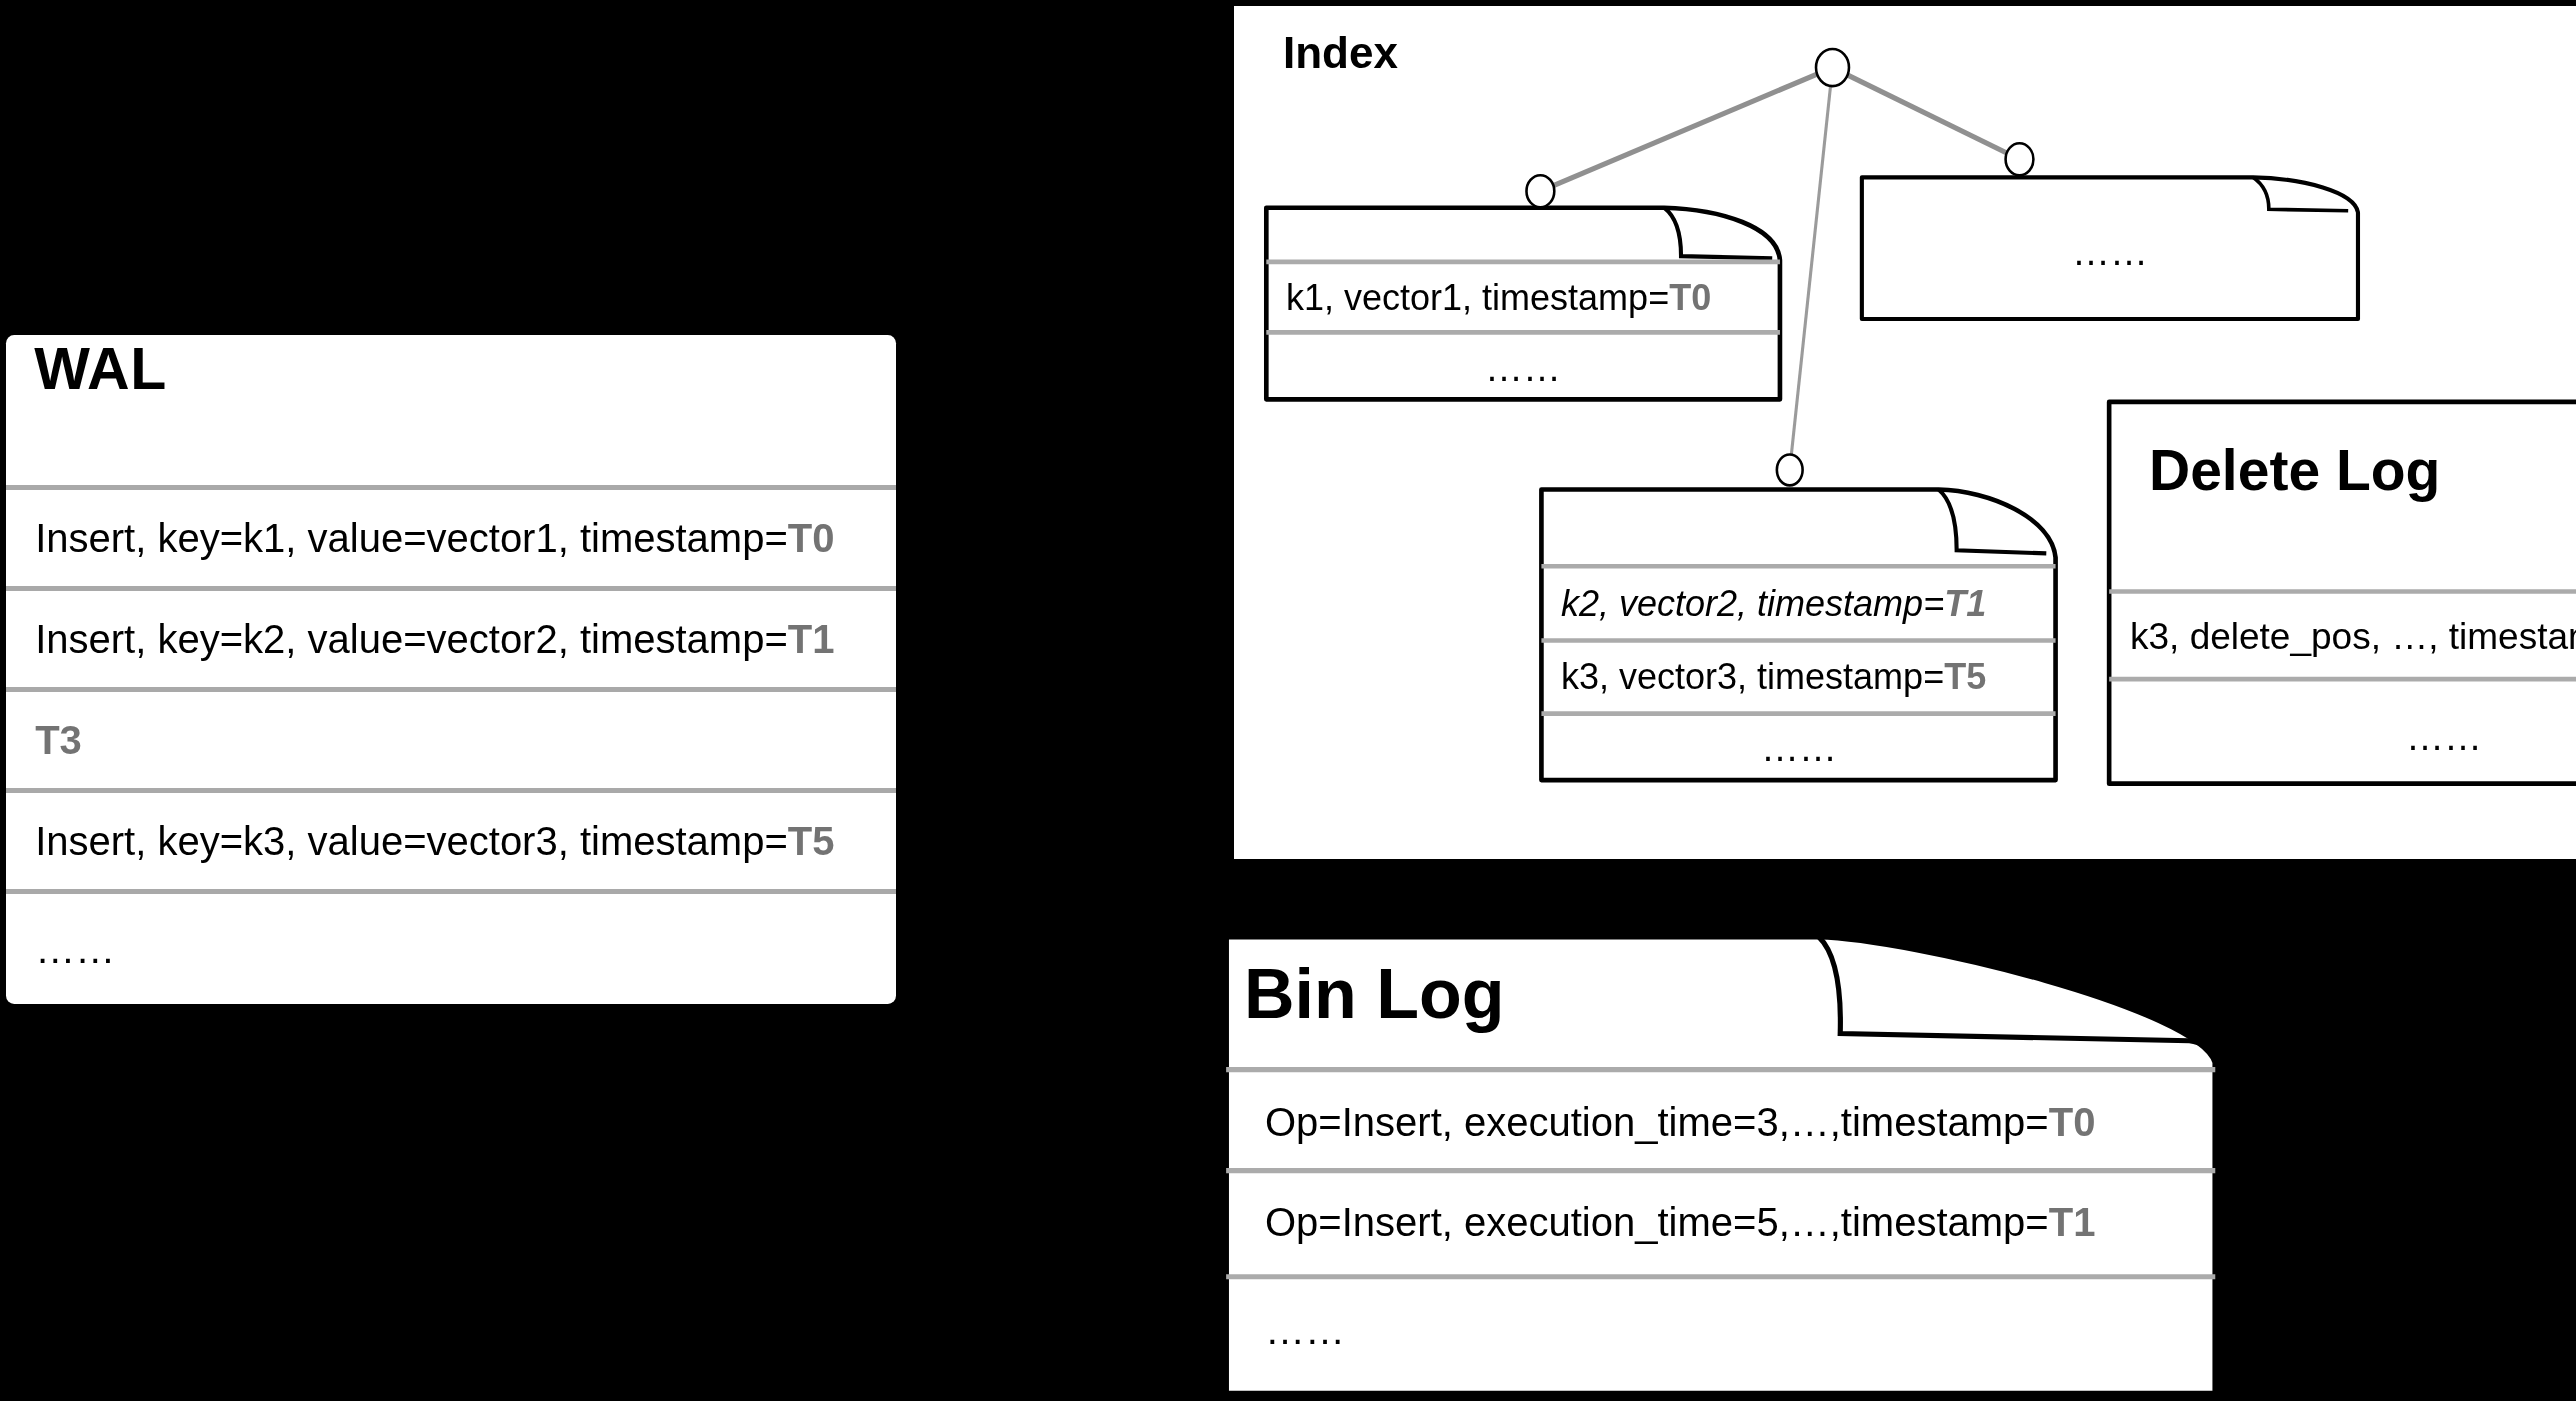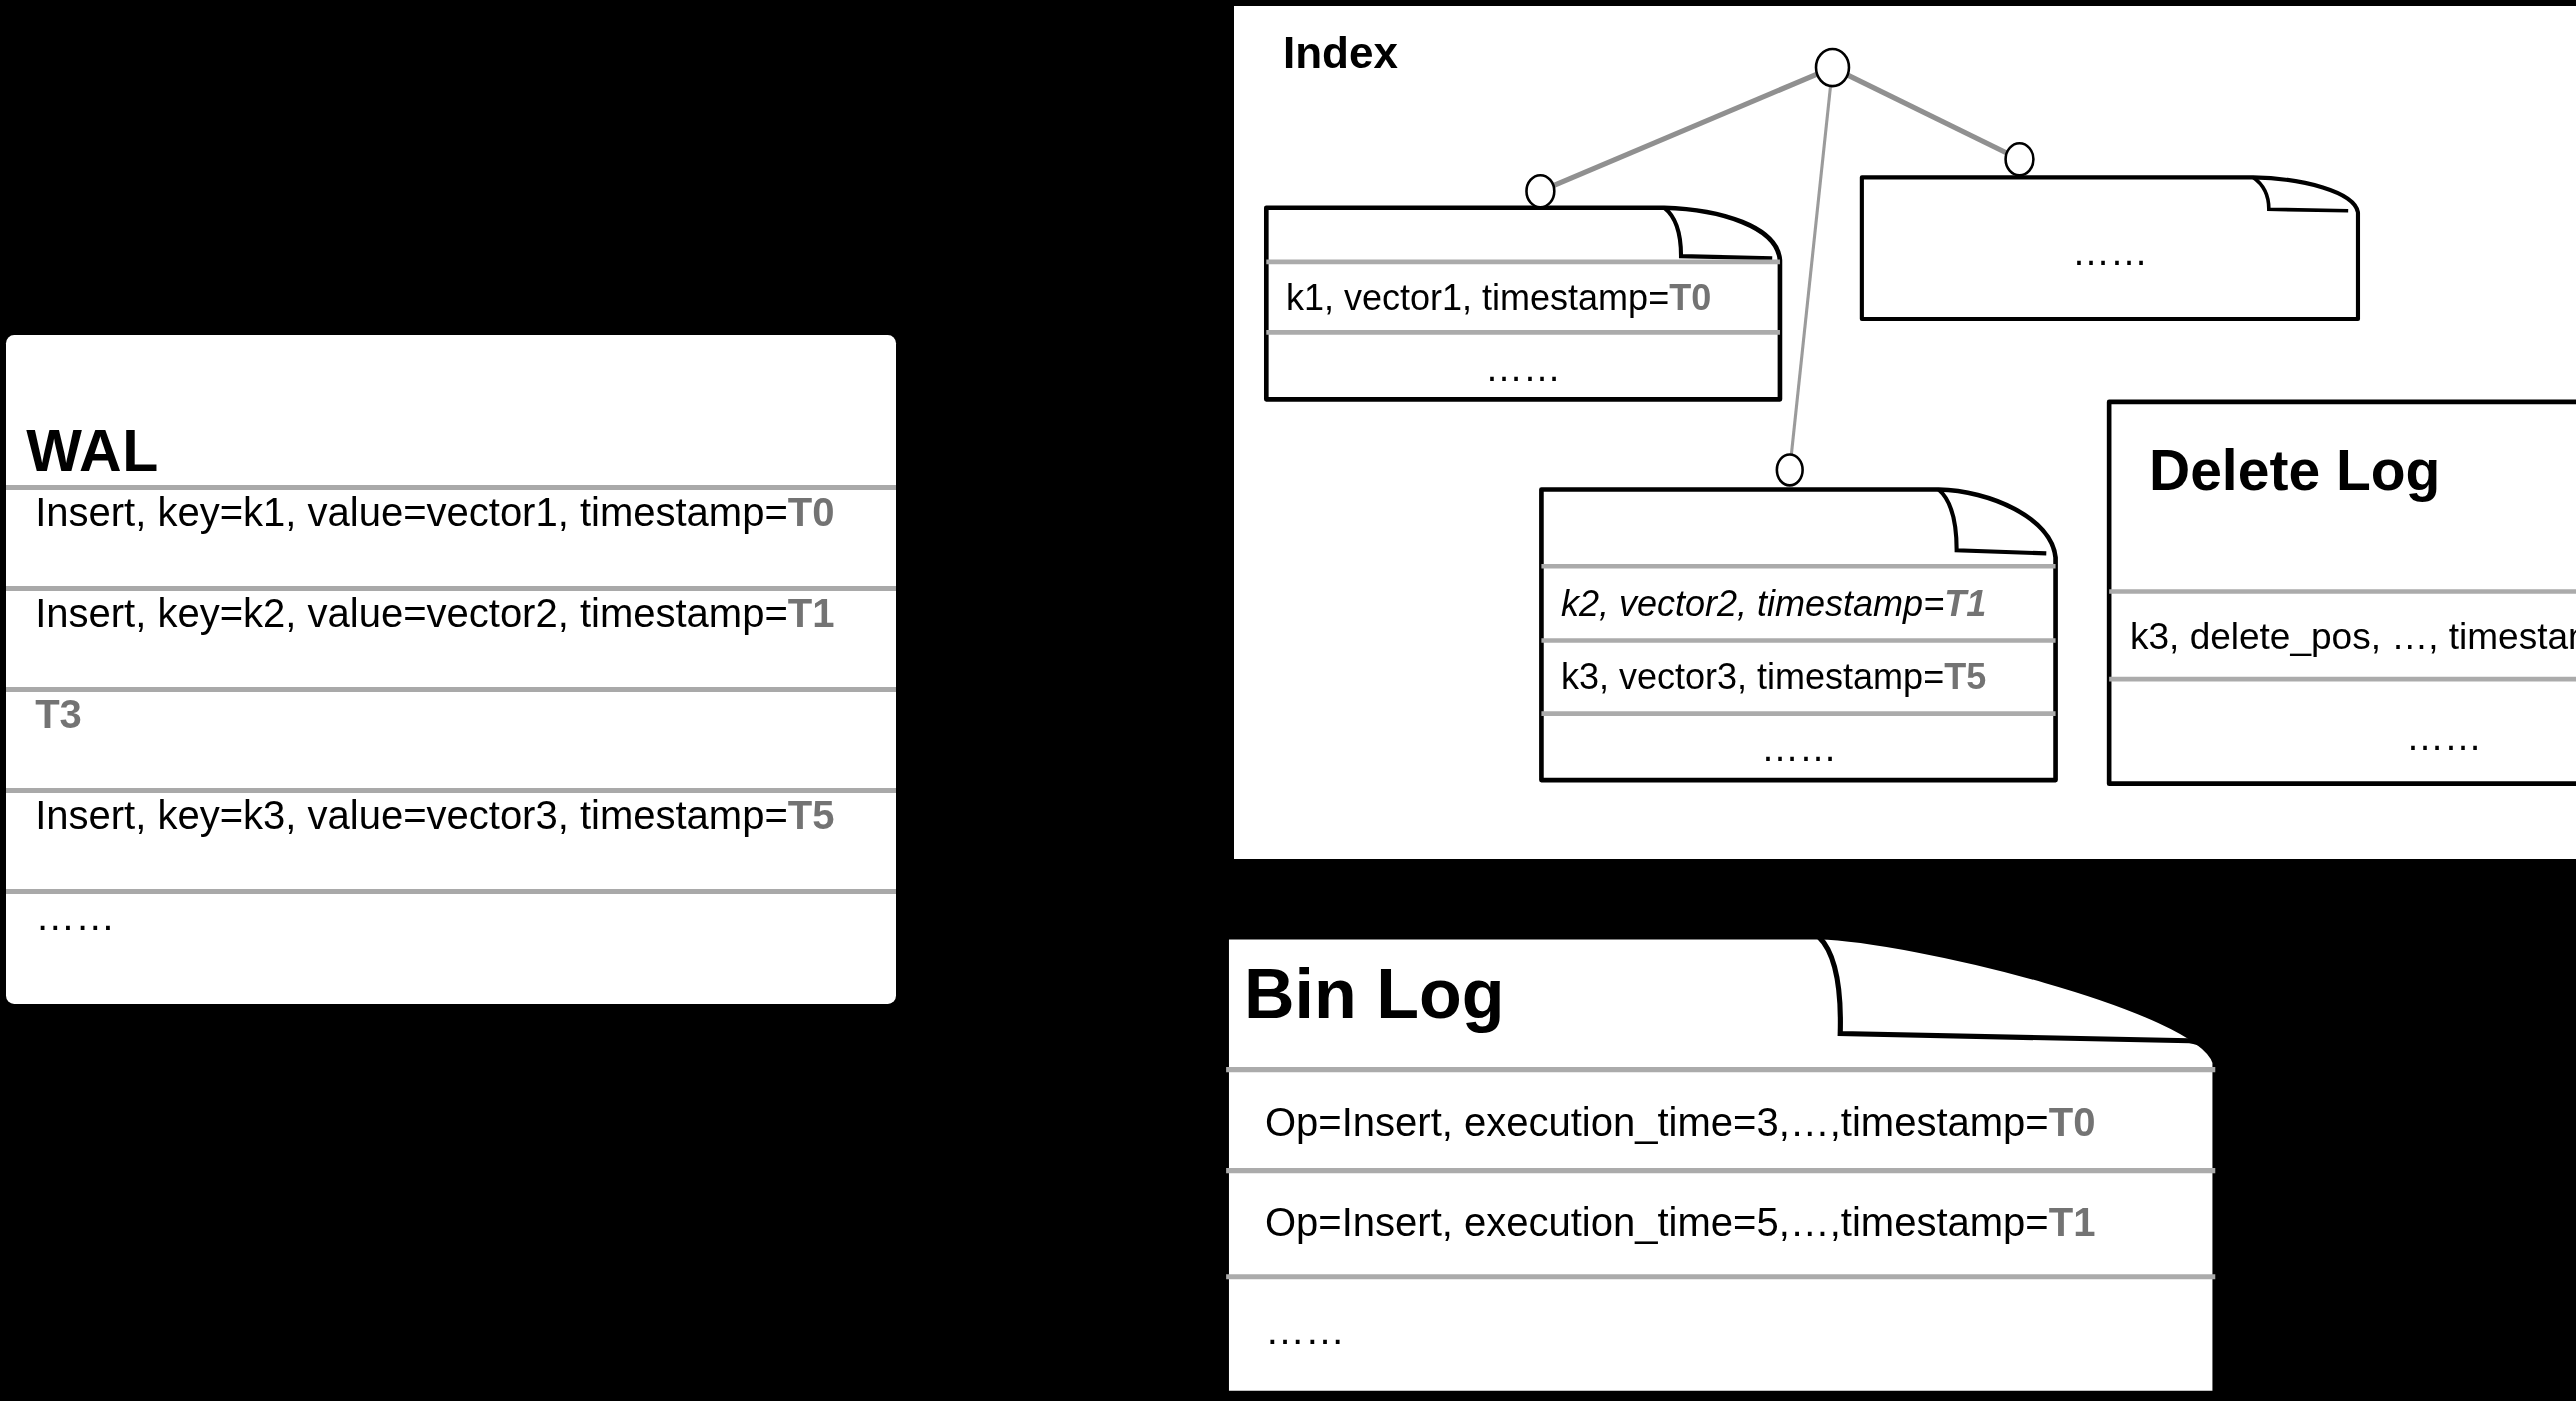--- a/index.html
+++ b/index.html
@@ -12,27 +12,27 @@
     color:#000;
   }
   .panel{position:absolute;background:#fff;}
   #wal-box{
     left:6.2px;top:335px;width:890px;height:669px;
     border-radius:8.2px;
     display:flex;flex-direction:column;
   }
   #wal-box .wal-title-row{
     height:150px;box-sizing:border-box;
-    display:flex;align-items:flex-end;padding-left:20px;
+    display:flex;align-items:flex-start;padding-left:28px;
     font-size:59px;font-weight:700;letter-spacing:0.5px;
   }
   #wal-box .wal-row{
     height:101px;box-sizing:border-box;
     border-top:5.2px solid #A9A9A9;
-    display:flex;padding-left:29px;
+    display:flex;align-items:center;padding-left:29px;
     font-size:40px;white-space:pre;
   }
   #wal-box .wal-row.dots{flex:1;}
   .ts{color:#737373;font-weight:700;}
   #index-panel{left:1234px;top:5.7px;width:1573px;height:853px;}
   svg.overlay{position:absolute;left:0;top:0;pointer-events:none;}
   .abs-text{
     position:absolute;transform:translateY(-50%);
     font-size:36px;white-space:pre;line-height:1;
   }

